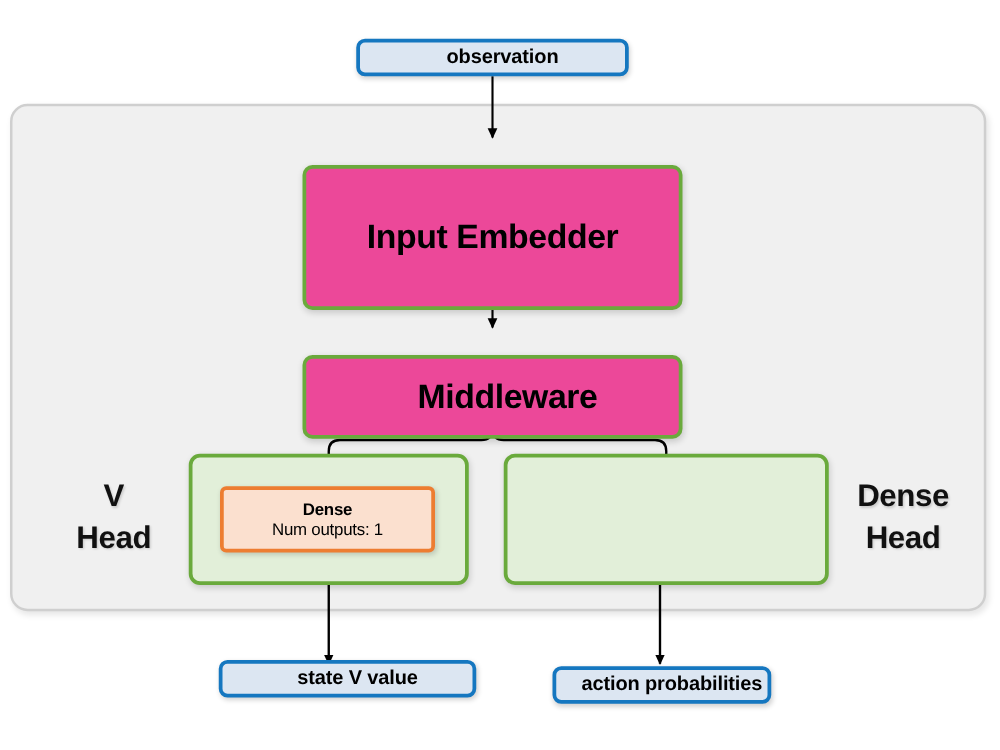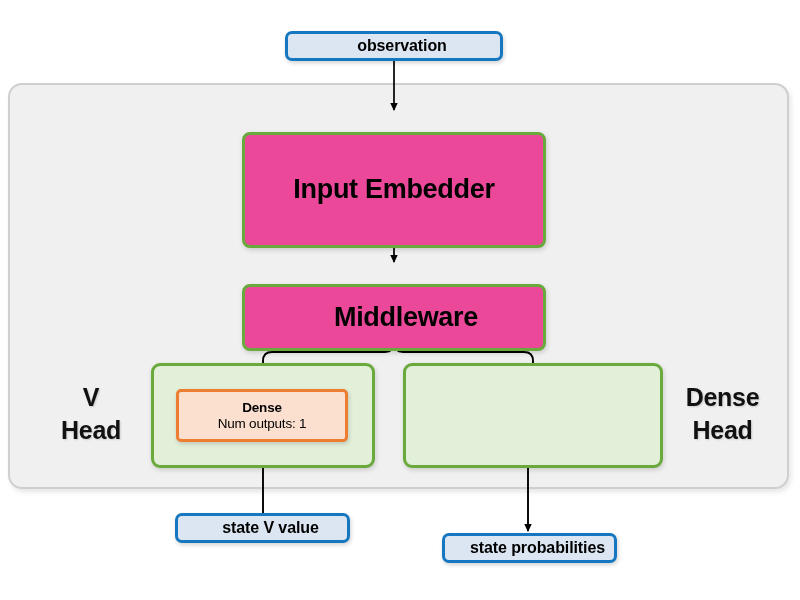--- a/index.html
+++ b/index.html
@@ -173,21 +173,21 @@
     <div>Head</div>
   </div>
 
   <div class="head-group" style="left:403px; top:363px; width:260px; height:105px;">
   </div>
   <div class="head-label" style="left:665px; top:381px; width:115px;">
     <div>Dense</div>
     <div>Head</div>
   </div>
 
-  <div class="node io-box" style="left:175px; top:513px; width:175px; height:30px;text-align:right;">
+  <div class="node io-box" style="left:175px; top:528px; width:206px; height:30px;text-align:right;">
     <span>state V value</span>
   </div>
 
   <div class="node io-box" style="left:442px; top:533px; width:175px; height:30px;">
-    <span>state probabilities</span>
+    <span>action probabilities</span>
   </div>
 
 </div>
 
 </body></html>

